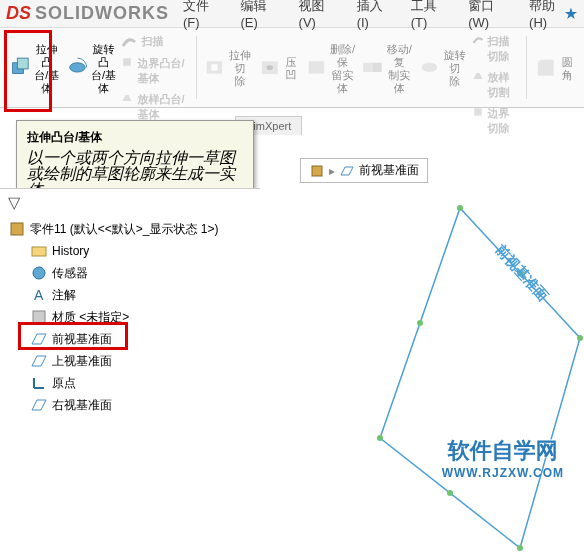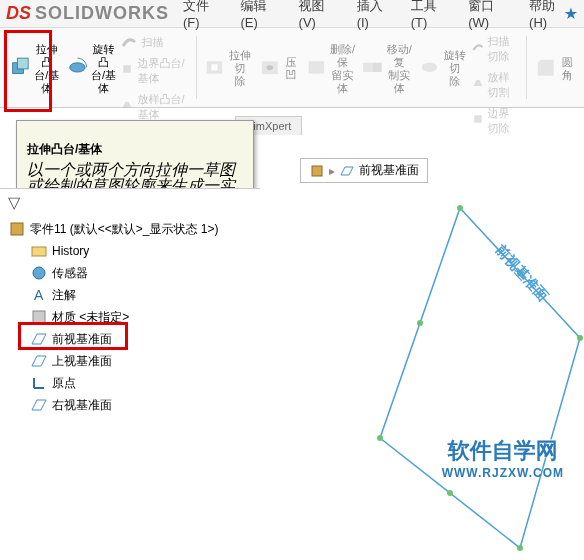--- a/index.html
+++ b/index.html
@@ -11,27 +11,27 @@
 .logo-text { color: #888; font-weight: bold; letter-spacing: 1px; font-size: 18px; }
 .menubar { display: flex; gap: 24px; margin-left: 14px; color: #404040; }
 .menubar span { font-size: 13px; }
 .star { margin-left: auto; color: #2a7ab9; font-size: 16px; }
 
 .ribbon { height: 80px; background: #fafafa; border-bottom: 1px solid #ccc; display: flex; padding: 4px 6px; }
 .ribbon-big { display: flex; flex-direction: row; align-items: center; cursor: pointer; padding: 2px; }
 .ribbon-big .ico { width: 32px; height: 32px; display: flex; align-items: center; justify-content: center; }
 .ribbon-big .lbl { font-size: 11px; line-height: 13px; text-align: center; margin-top: 2px; }
 .ribbon-small-col { display: flex; flex-direction: column; gap: 2px; }
-.ribbon-small { display: flex; align-items: center; gap: 4px; padding: 2px; font-size: 11px; color: #888; }
+.ribbon-small { display: flex; gap: 4px; padding: 2px; font-size: 11px; color: #888; font-weight: bold; }
 .ribbon-small .ico { width: 16px; height: 16px; }
 .sep { width: 1px; background: #ddd; margin: 4px 4px; }
 .disabled { opacity: 0.45; }
 .redbox1 { position: absolute; border: 3px solid #d80000; }
 
-.tooltip { position: absolute; left: 16px; top: 120px; width: 238px; background: #f7f7e8; border: 1px solid #999; padding: 20px 10px; box-shadow: 2px 2px 4px rgba(0,0,0,0.3); }
+.tooltip { position: absolute; left: 16px; top: 120px; width: 238px; background: #f7f7e8; border: 1px solid #999; padding: 8px 10px; box-shadow: 2px 2px 4px rgba(0,0,0,0.3); }
 .tooltip .tt-title { font-weight: bold; margin-bottom: 4px; }
 .tooltip .tt-body { font-size: 16px; line-height: 16px; font-style: italic; }
 
 .tabbar { position: absolute; left: 15px; top: 116px; display: flex; gap: 2px; }
 .tabbar .tab { background: #f0f0f0; border: 1px solid #ccc; border-bottom: none; padding: 3px 10px; font-size: 11px; color: #666; }
 
 .breadcrumb { position: absolute; left: 300px; top: 158px; display: flex; align-items: center; gap: 4px; border: 1px solid #bbb; padding: 3px 8px; background: #fff; font-size: 12px; }
 .breadcrumb .ico { width: 16px; height: 16px; }
 
 .sidepanel { position: absolute; left: 0; top: 188px; width: 260px; bottom: 0; background: #fff; border-top: 1px solid #ccc; }

